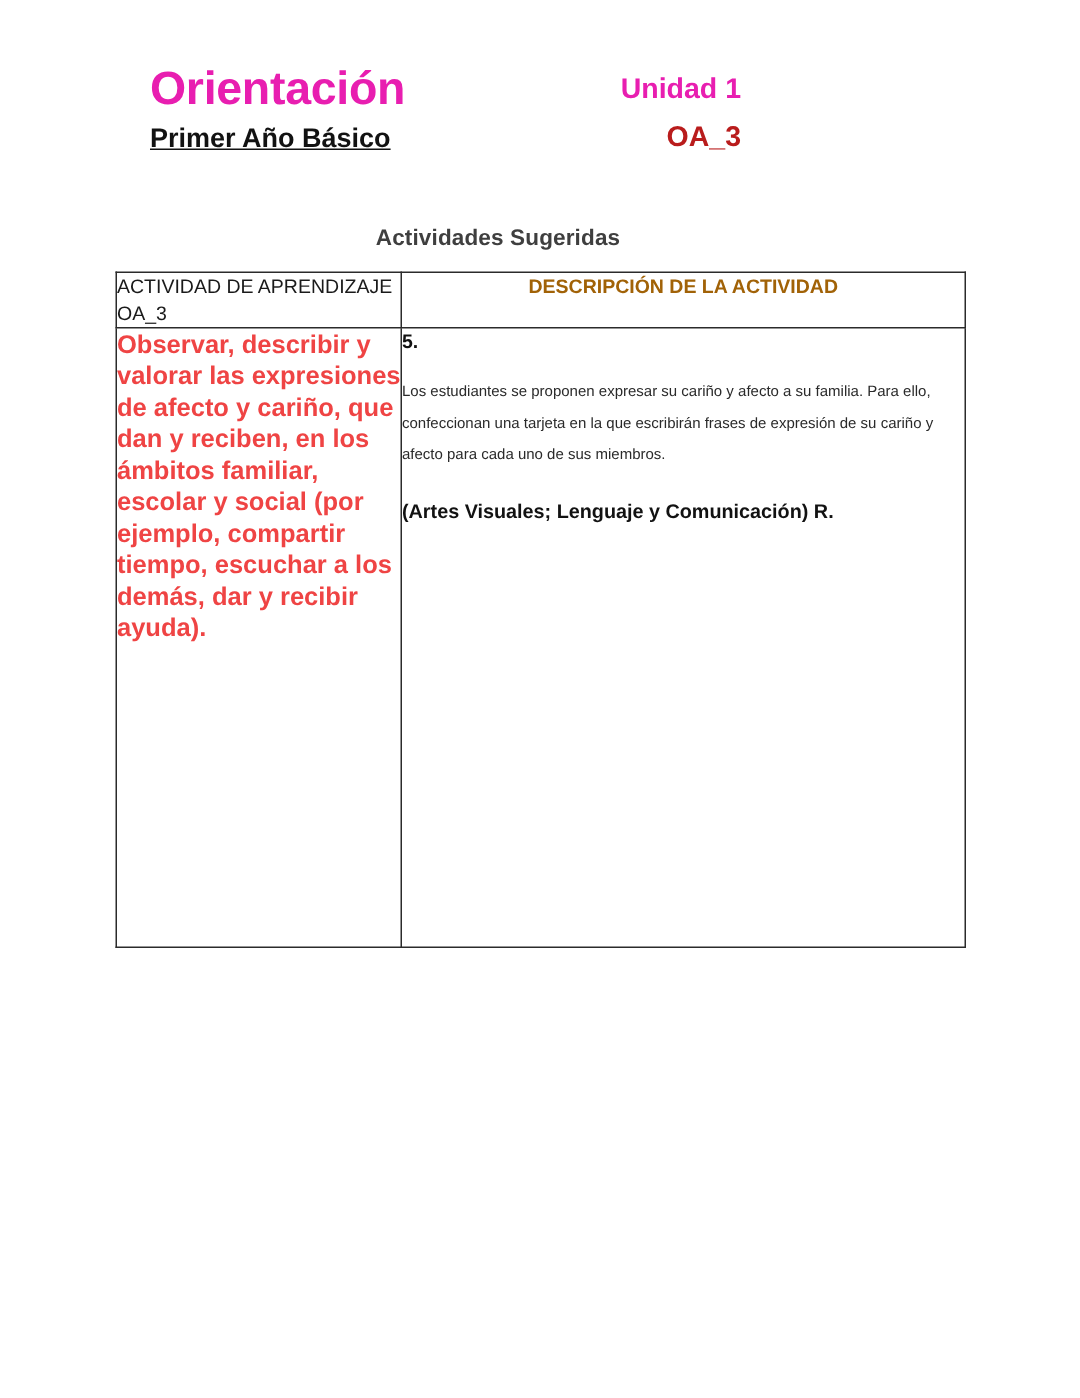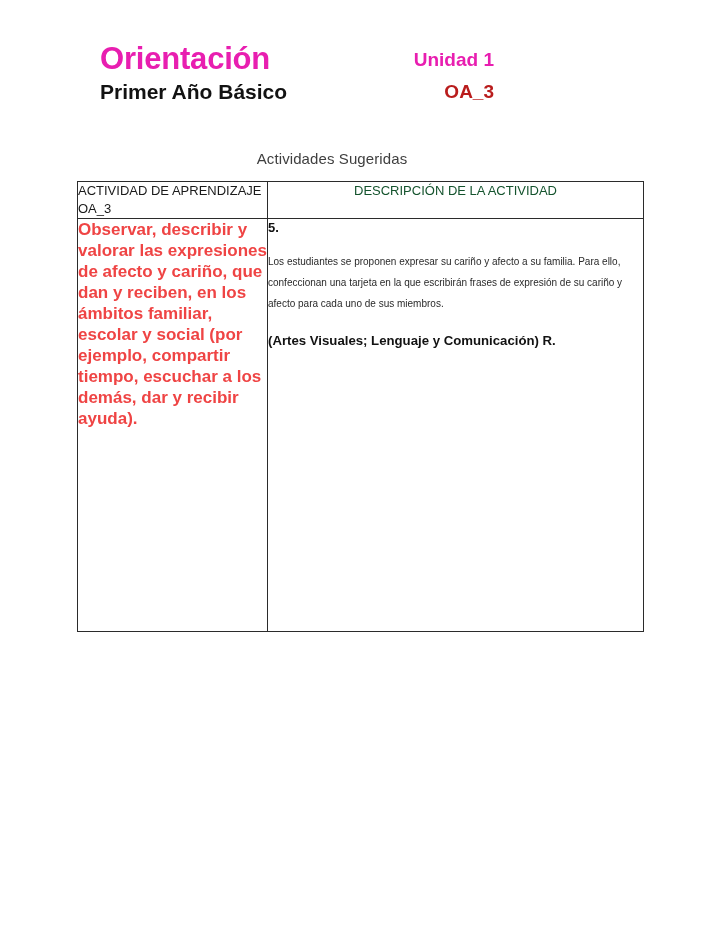--- a/index.html
+++ b/index.html
@@ -42,26 +42,27 @@
   .subject-title {
     font-size: 31px;
     font-weight: bold;
     color: #e81eb0;
     line-height: 34px;
     letter-spacing: -0.2px;
     white-space: nowrap;
   }
 
   .grade-title {
-    font-size: 21px;
+    font-size: 18px;
     font-weight: bold;
     color: #121212;
     line-height: 24px;
     margin-top: 4px;
     white-space: nowrap;
+    text-decoration: underline;
   }
 
   .header-right {
     position: absolute;
     right: 110px;
     top: 6px;
     text-align: right;
   }
 
   .unit-label {
@@ -83,21 +84,21 @@
   }
 
   
   .section-heading {
     position: absolute;
     left: 0;
     top: 150px;
     width: 664px;
     text-align: center;
     font-size: 15px;
-    font-weight: normal;
+    font-weight: bold;
     color: #3f3f3f;
     letter-spacing: 0.1px;
   }
 
   
   .activity-table {
     position: absolute;
     left: 77px;
     top: 181px;
     width: 566px;
@@ -121,22 +122,22 @@
     font-size: 13px;
     font-weight: normal;
     color: #1a1a1a;
     text-align: left;
     line-height: 18px;
   }
 
   .th-description {
     padding: 8px 9px 10px 9px;
     font-size: 13px;
-    font-weight: normal;
-    color: #14532d;
+    font-weight: bold;
+    color: #a16207;
     text-align: center;
     line-height: 18px;
   }
 
   .td-objective {
     padding: 9px 10px 10px 9px;
     height: 412px;
   }
 
   .td-description {

